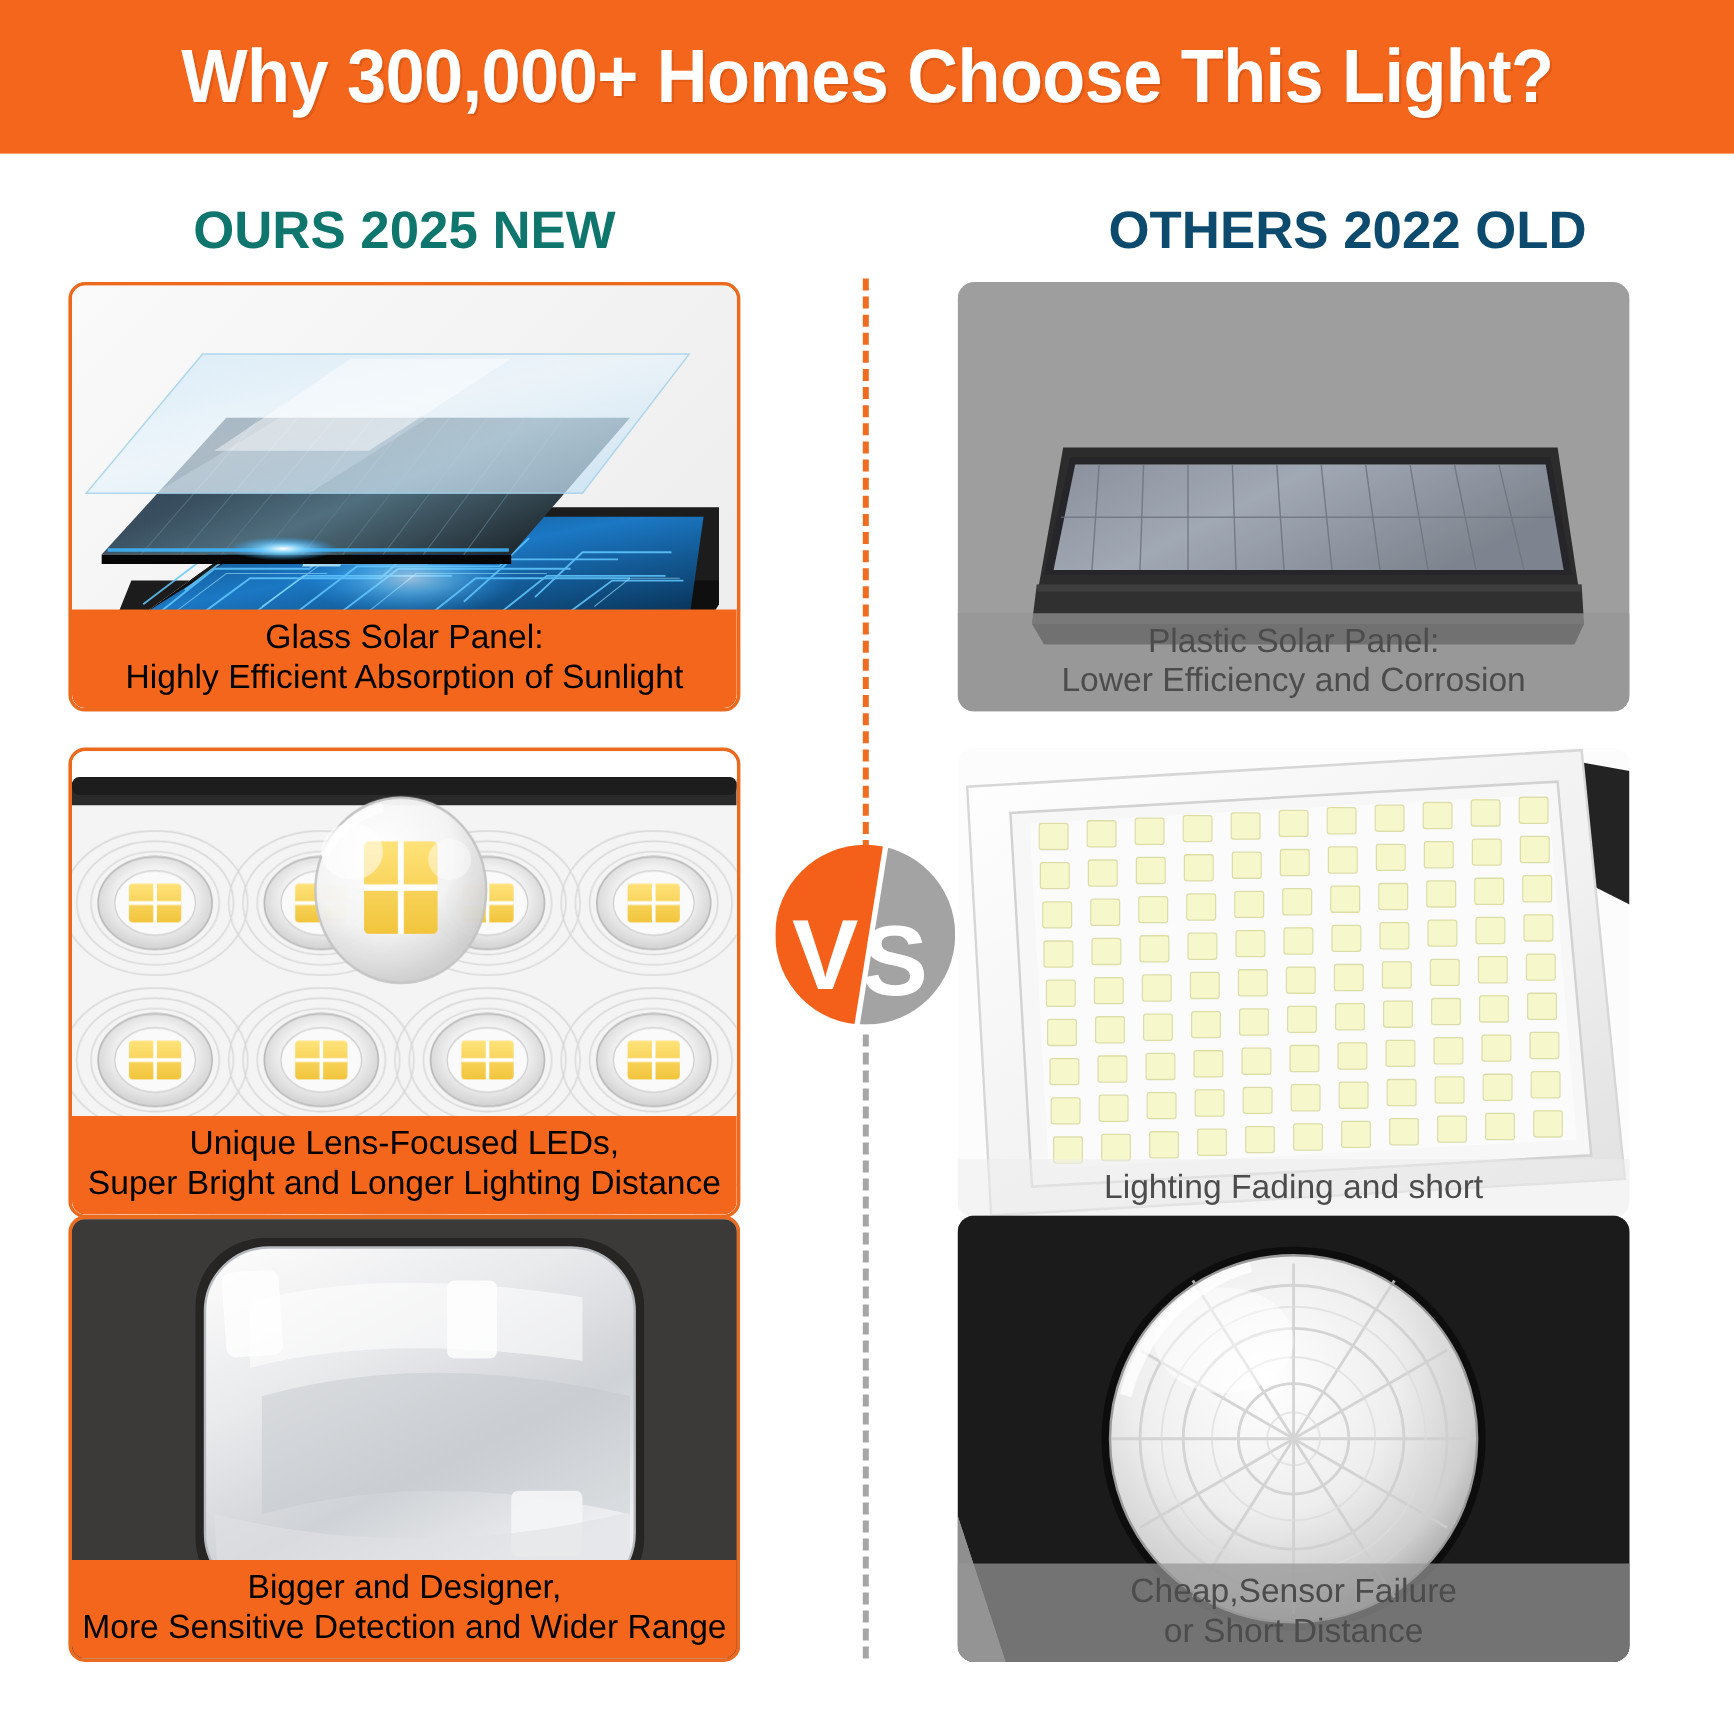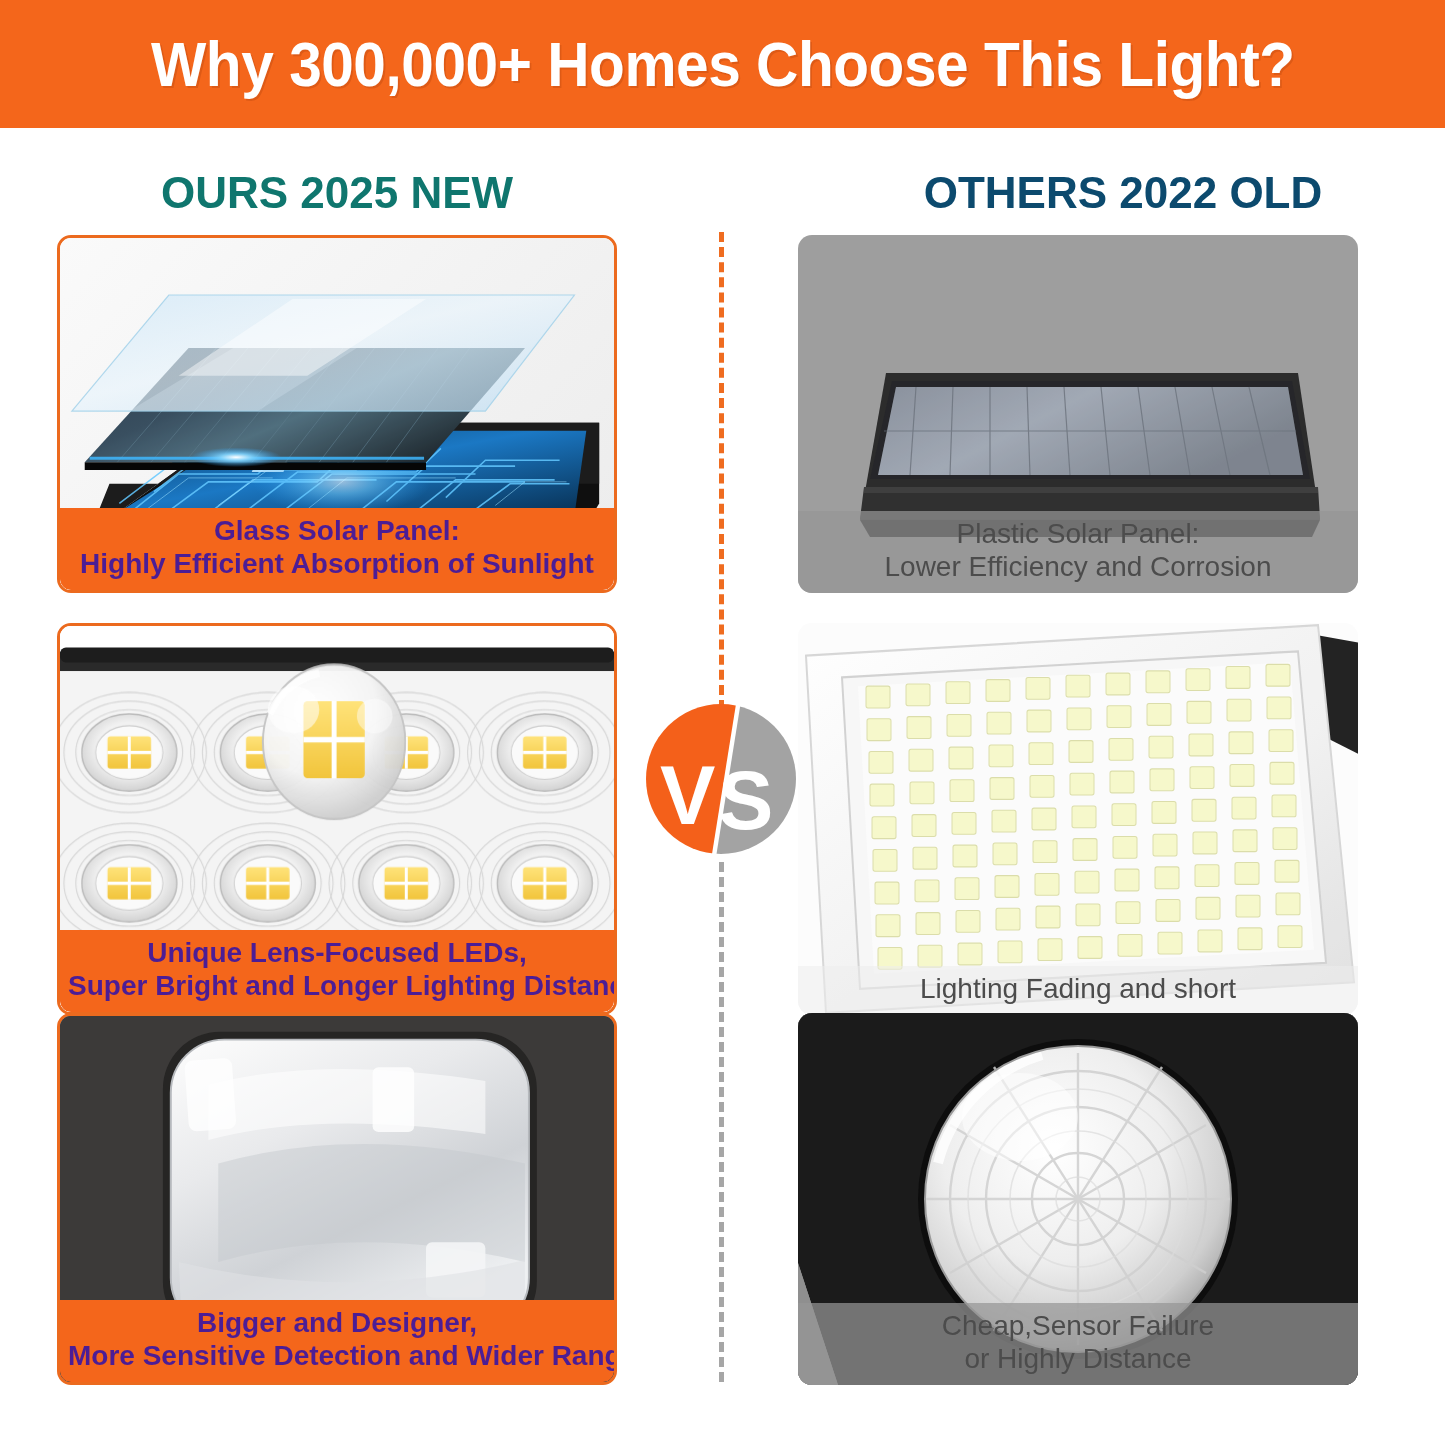--- a/index.html
+++ b/index.html
@@ -88,22 +88,22 @@
   .card-media{position:absolute;left:0;top:0;width:100%;height:100%;}
 
   
   .cap{
     position:absolute;left:0;bottom:0;width:100%;
     text-align:center;box-sizing:border-box;
     padding:7px 8px 10px 8px;
     line-height:1.16;
   }
   .cap.orange{
-    background:#f4661b;color:#4c1d95;
-    font-weight:bold;font-size:28px;
+    background:#f4661b;color:#000000;
+    font-weight:normal;font-size:28px;
     border-radius:0 0 11px 11px;
   }
   .cap.grey{
     background:rgba(150,150,150,0.72);color:#4c4c4c;
     font-weight:normal;font-size:28px;
     border-radius:0 0 11px 11px;
   }
   .cap .l1,.cap .l2{display:block;white-space:nowrap;}
 
   
@@ -573,15 +573,15 @@
         <circle cx="280" cy="186" r="68"></circle>
         <circle cx="280" cy="186" r="110"></circle>
       </g>
       <ellipse cx="222" cy="104" rx="58" ry="44" fill="#ffffff" opacity=".5"></ellipse>
       <path d="M140,150 A152,152 0 0 1 244,42" stroke="#ffffff" stroke-width="10" fill="none" opacity=".8"></path>
       <circle cx="280" cy="186" r="153" fill="none" stroke="#9a9a9a" stroke-width="2"></circle>
     </svg>
   </div>
   <div class="cap grey">
     <span class="l1">Cheap,Sensor Failure</span>
-    <span class="l2">or Highly Distance</span>
+    <span class="l2">or Short Distance</span>
   </div>
 </div>
 
 </body></html>

